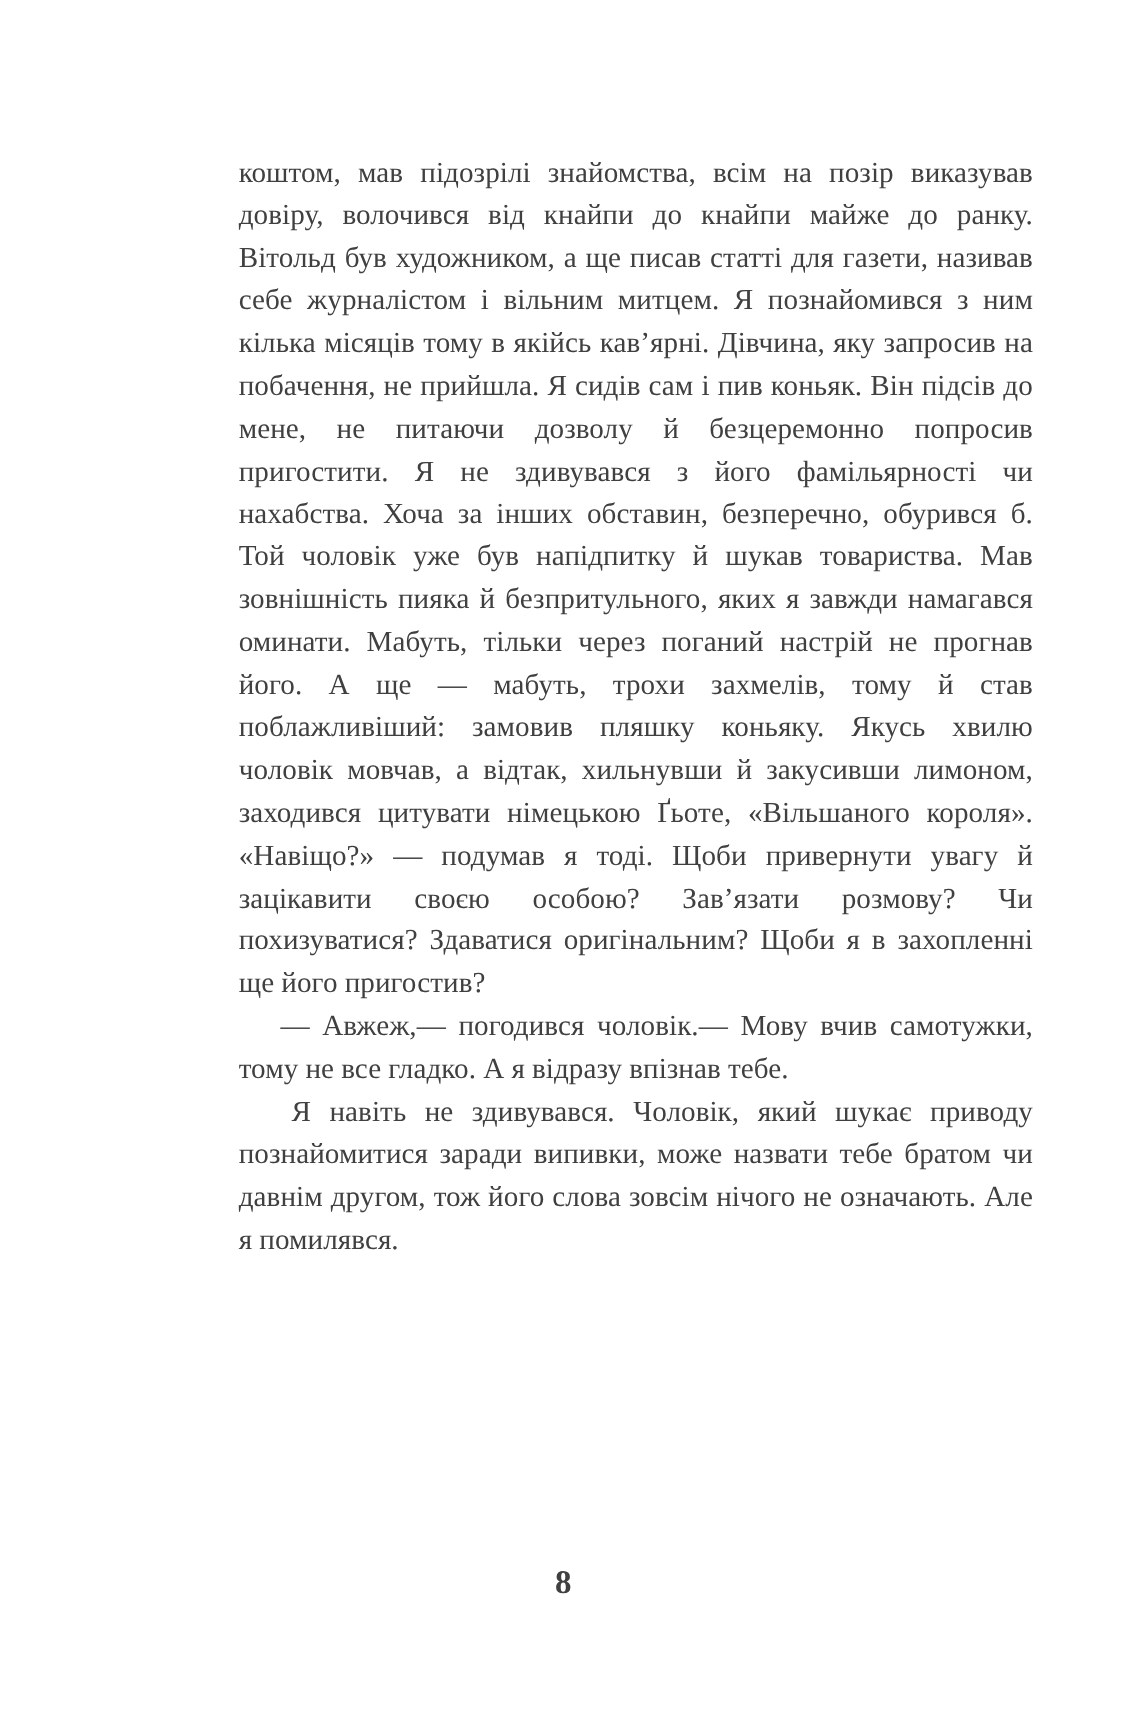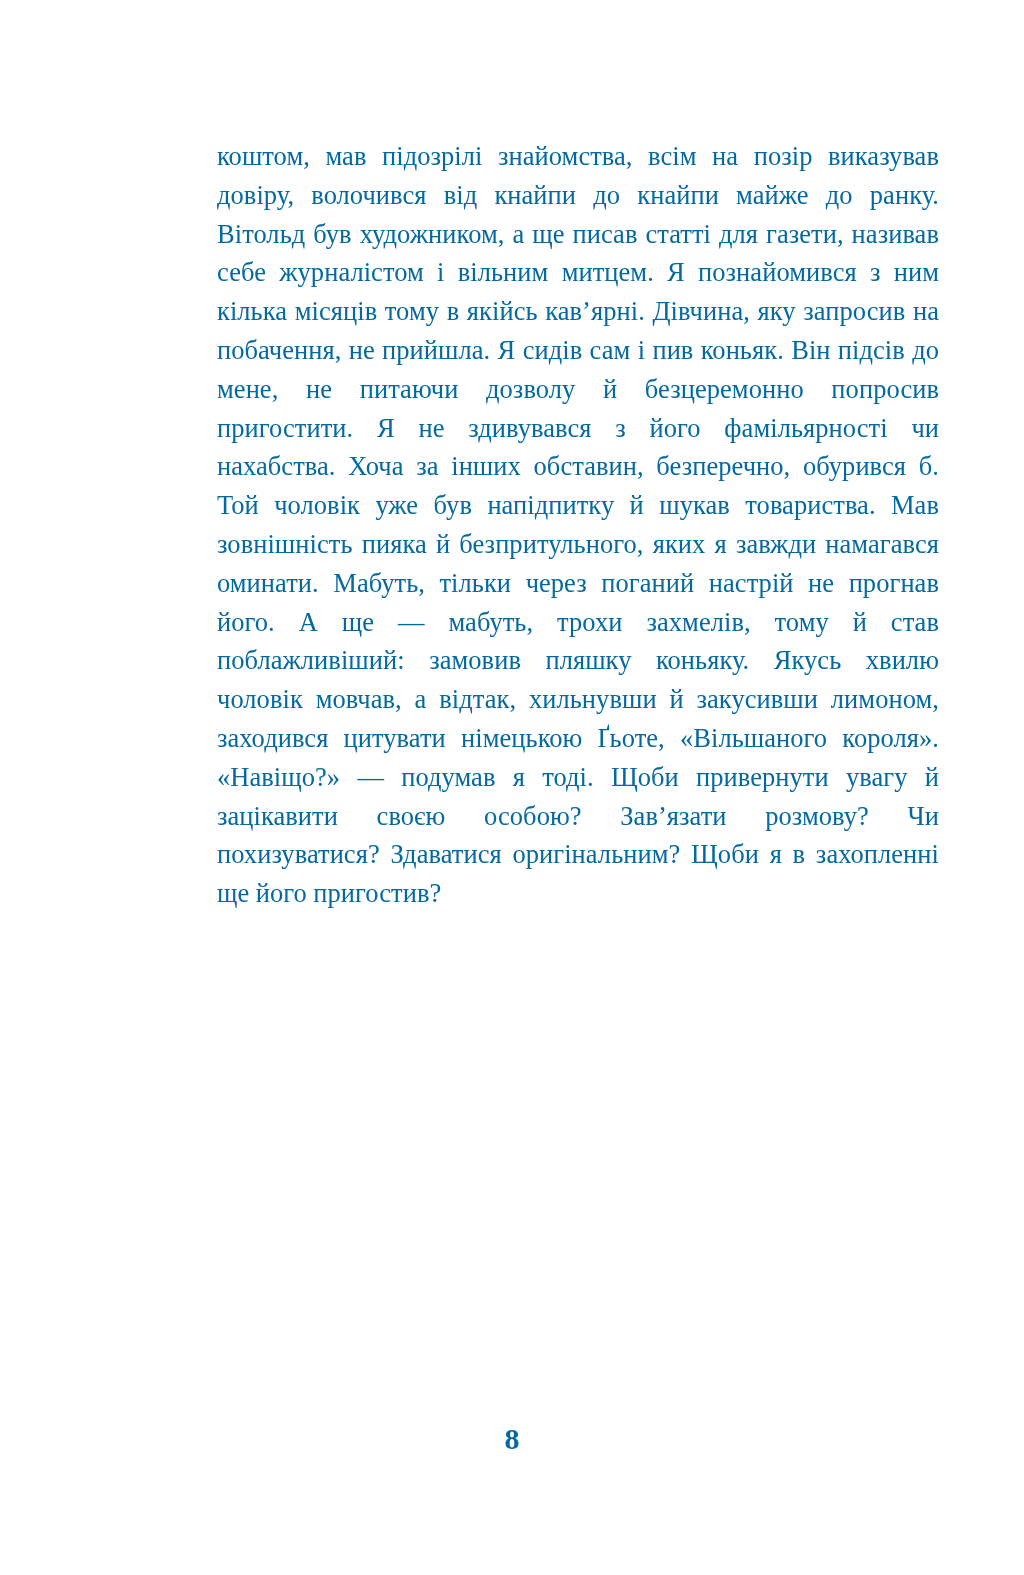--- a/index.html
+++ b/index.html
@@ -9,21 +9,21 @@
     background: #ffffff;
   }
   .page {
     position: relative;
     width: 962px;
     height: 1575px;
     background: #ffffff;
     margin: 0 auto;
     overflow: hidden;
     font-family: "Liberation Serif", "DejaVu Serif", serif;
-    color: #0369a1;
+    color: #404040;
     -webkit-font-smoothing: antialiased;
   }
   .text-block {
     position: absolute;
     left: 186px;
     top: 137px;
     width: 722px;
   }
   .para {
     margin: 0;
@@ -59,17 +59,19 @@
     line-height: 1;
   }
 </style>
 </head>
 <body>
 
 <div class="page">
 
   <div class="text-block">
     <p class="para cont">коштом, мав підозрілі знайомства, всім на позір виказував довіру, волочився від кнайпи до кнайпи майже до ранку. Вітольд був художником, а ще писав статті для газети, називав себе журналістом і вільним митцем. Я познайомився з ним кілька місяців тому в якійсь кав’ярні. Дівчина, яку запросив на побачення, не прийшла. Я сидів сам і пив коньяк. Він підсів до мене, не питаючи дозволу й безцеремонно попросив пригостити. Я не здивувався з його фамільярності чи нахабства. Хоча за інших обставин, безперечно, обурився б. Той чоловік уже був напідпитку й шукав товариства. Мав зовнішність пияка й безпритульного, яких я завжди намагався оминати. Мабуть, тільки через поганий настрій не прогнав його. А ще — мабуть, трохи захмелів, тому й став поблажливіший: замовив пляшку коньяку. Якусь хвилю чоловік мовчав, а відтак, хильнувши й закусивши лимоном, заходився цитувати німецькою Ґьоте, «Вільшаного короля». «Навіщо?» — подумав я тоді. Щоби привернути увагу й зацікавити своєю особою? Зав’язати розмову? Чи похизуватися? Здаватися оригінальним? Щоби я в захопленні ще його пригостив?</p>
+    <p class="para indent">— Авжеж,— погодився чоловік.— Мову вчив самотужки, тому не все гладко. А я відразу впізнав тебе.</p>
+    <p class="para indent-wide">Я навіть не здивувався. Чоловік, який шукає приводу познайомитися заради випивки, може назвати тебе братом чи давнім другом, тож його слова зовсім нічого не означають. Але я помилявся.</p>
   </div>
 
   <div class="page-number">8</div>
 
 </div>
 
 </body></html>

